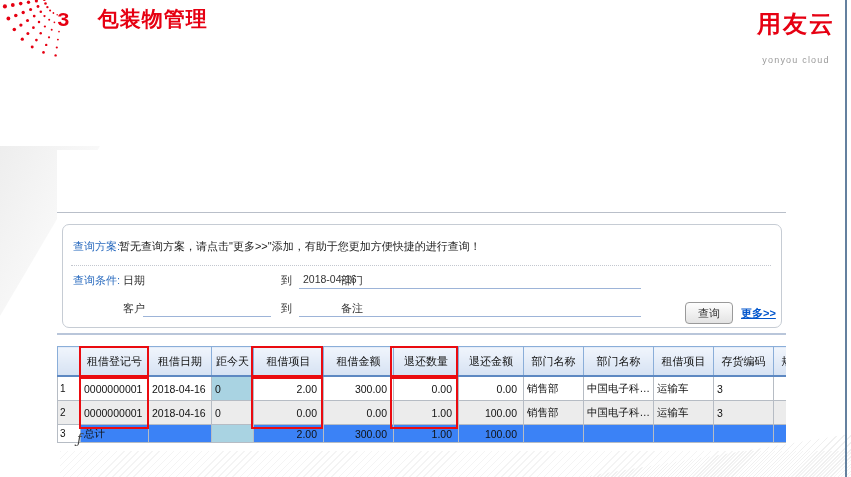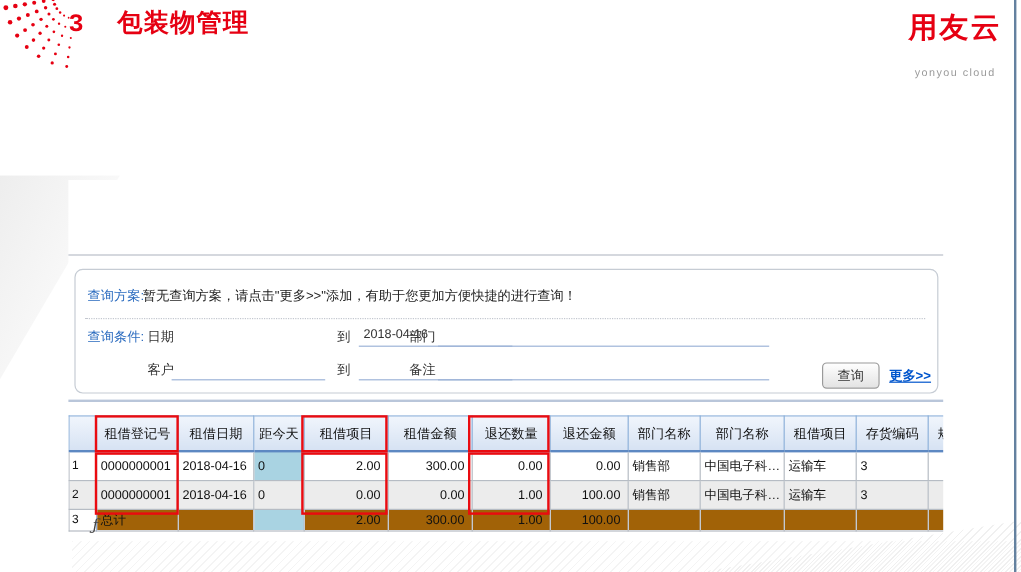--- a/index.html
+++ b/index.html
@@ -49,21 +49,21 @@
   .toolbar-line{position:absolute;left:0;top:183px;width:729px;height:2px;background:#b9c6da;}
   
   .tablewrap{position:absolute;left:0;top:196px;width:729px;height:104px;overflow:hidden;}
   table.grid{border-collapse:collapse;table-layout:fixed;width:776px;color:#111;}
   .grid th{background:linear-gradient(#f0f5fc,#d6e2f3);border:1px solid #8aaed9;
            border-bottom:2px solid #5d88c2;font-weight:normal;font-size:11px;height:28px;
            padding:0;overflow:hidden;white-space:nowrap;margin-top:46px;}
   .grid td{border:1px solid #b6bcc4;height:23px;padding:0 3px;overflow:hidden;
            white-space:nowrap;background:#fff;font-size:10.5px;}
   .grid tr.r2 td{background:#ececec;}
-  .grid tr.total td{background:#a16207;height:17px;border-top:1px solid #999;}
+  .grid tr.total td{background:#3b82f6;height:17px;border-top:1px solid #999;}
   .grid td.rownum{background:#fff;border-right:1px solid #9ab4da;font-size:10px;padding:0 2px;}
   .grid tr.total td.rownum{background:#fff;}
   .grid td.days{background:#a9d3e2;}
   .grid tr.total td.days{background:#a9d3e2;}
   .grid td.num{text-align:right;padding-right:6px;}
   .fx{position:absolute;left:20px;top:281px;font-family:"DejaVu Serif",serif;font-style:italic;
       font-size:13px;color:#444;}
   
   .rbox{position:absolute;border:2px solid #ea0b10;box-sizing:border-box;pointer-events:none;}
 </style>

